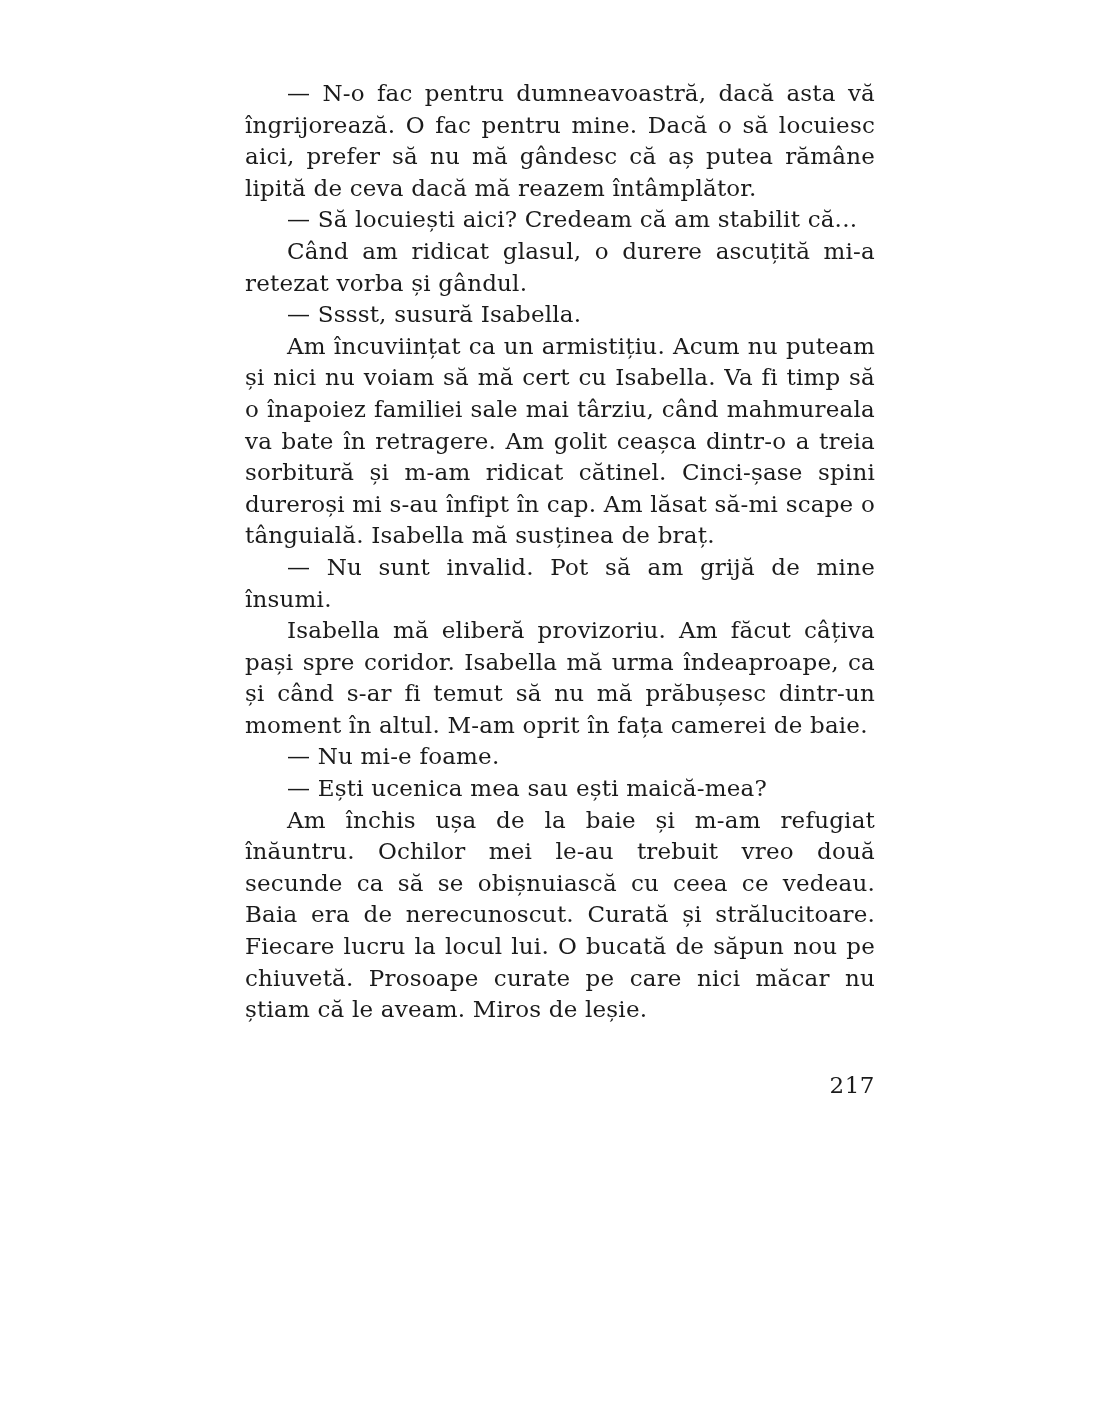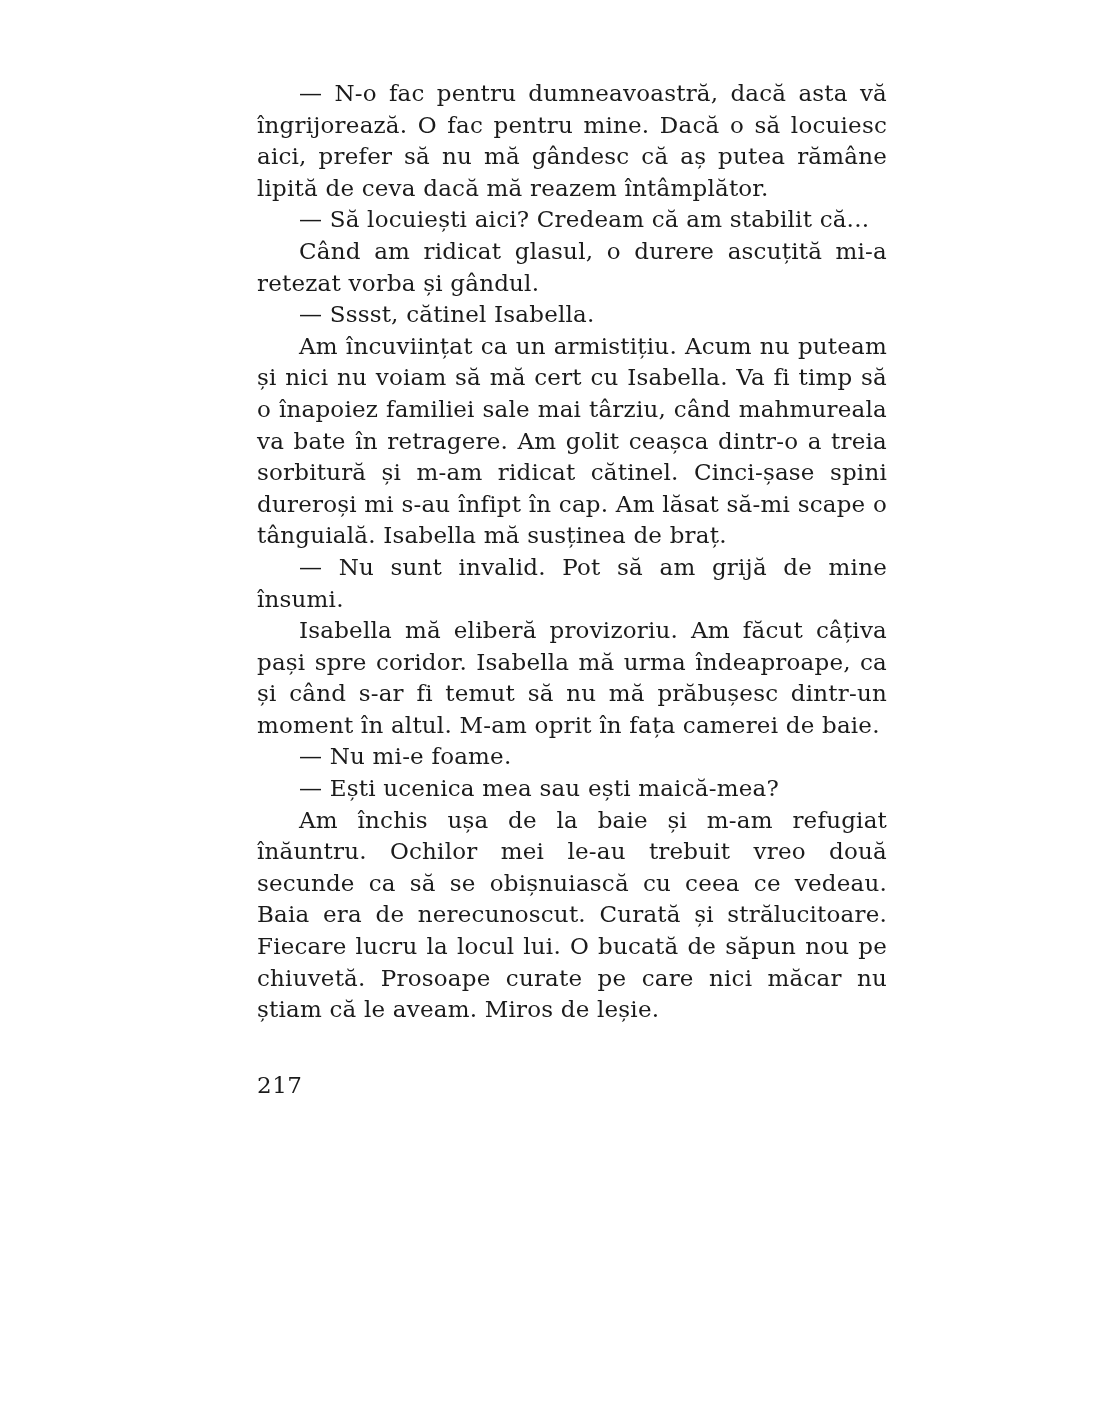--- a/index.html
+++ b/index.html
@@ -10,52 +10,52 @@
   body {
     width: 1100px;
     height: 1422px;
     position: relative;
     overflow: hidden;
     font-family: "DejaVu Serif", "Liberation Serif", serif;
     color: #1b1b1b;
   }
   .page {
     position: absolute;
-    left: 257px;
+    left: 245px;
     top: 78px;
     width: 630px;
   }
   .text-block {
     width: 100%;
   }
   .para {
     margin: 0;
     padding: 0;
     font-size: 23px;
     line-height: 31.6px;
     text-align: justify;
     text-indent: 42px;
     letter-spacing: 0.2px;
   }
   .page-number {
     margin-top: 46px;
-    text-align: left;
+    text-align: right;
     font-size: 23px;
     letter-spacing: 0.5px;
   }
 </style>
 </head>
 <body>
 
 <div class="page">
   <div class="text-block">
       <p class="para">— N-o fac pentru dumneavoastră, dacă asta vă îngrijorează. O fac pentru mine. Dacă o să locuiesc aici, prefer să nu mă gândesc că aș putea rămâne lipită de ceva dacă mă reazem întâmplător.</p>
       <p class="para">— Să locuiești aici? Credeam că am stabilit că...</p>
       <p class="para">Când am ridicat glasul, o durere ascuțită mi-a retezat vorba și gândul.</p>
-      <p class="para">— Sssst, cătinel Isabella.</p>
+      <p class="para">— Sssst, susură Isabella.</p>
       <p class="para">Am încuviințat ca un armistițiu. Acum nu puteam și nici nu voiam să mă cert cu Isabella. Va fi timp să o înapoiez familiei sale mai târziu, când mahmureala va bate în retragere. Am golit ceașca dintr-o a treia sorbitură și m-am ridicat cătinel. Cinci-șase spini dureroși mi s-au înfipt în cap. Am lăsat să-mi scape o tânguială. Isabella mă susținea de braț.</p>
       <p class="para">— Nu sunt invalid. Pot să am grijă de mine însumi.</p>
       <p class="para">Isabella mă eliberă provizoriu. Am făcut câțiva pași spre coridor. Isabella mă urma îndeaproape, ca și când s-ar fi temut să nu mă prăbușesc dintr-un moment în altul. M-am oprit în fața camerei de baie.</p>
       <p class="para">— Nu mi-e foame.</p>
       <p class="para">— Ești ucenica mea sau ești maică-mea?</p>
       <p class="para">Am închis ușa de la baie și m-am refugiat înăuntru. Ochilor mei le-au trebuit vreo două secunde ca să se obișnuiască cu ceea ce vedeau. Baia era de nerecunoscut. Curată și strălucitoare. Fiecare lucru la locul lui. O bucată de săpun nou pe chiuvetă. Prosoape curate pe care nici măcar nu știam că le aveam. Miros de leșie.</p>
     </div>
   <div class="page-number">217</div>
 </div>
 

